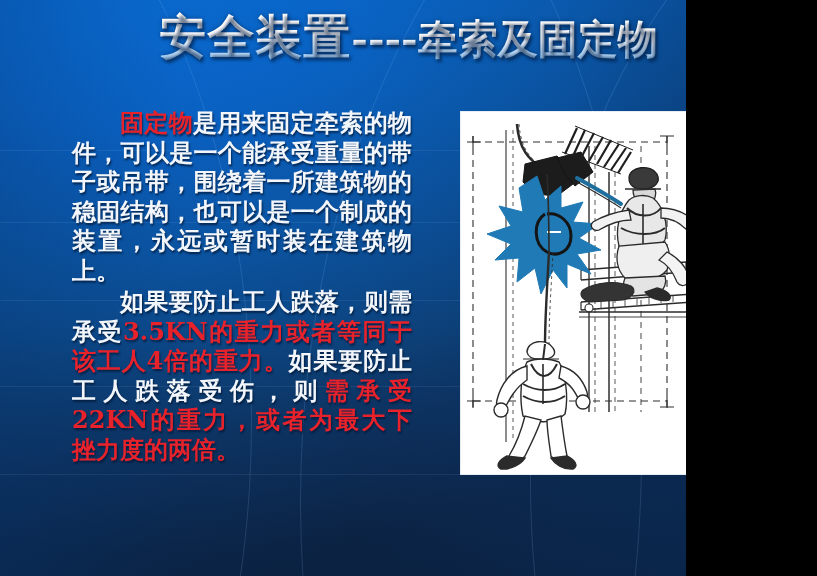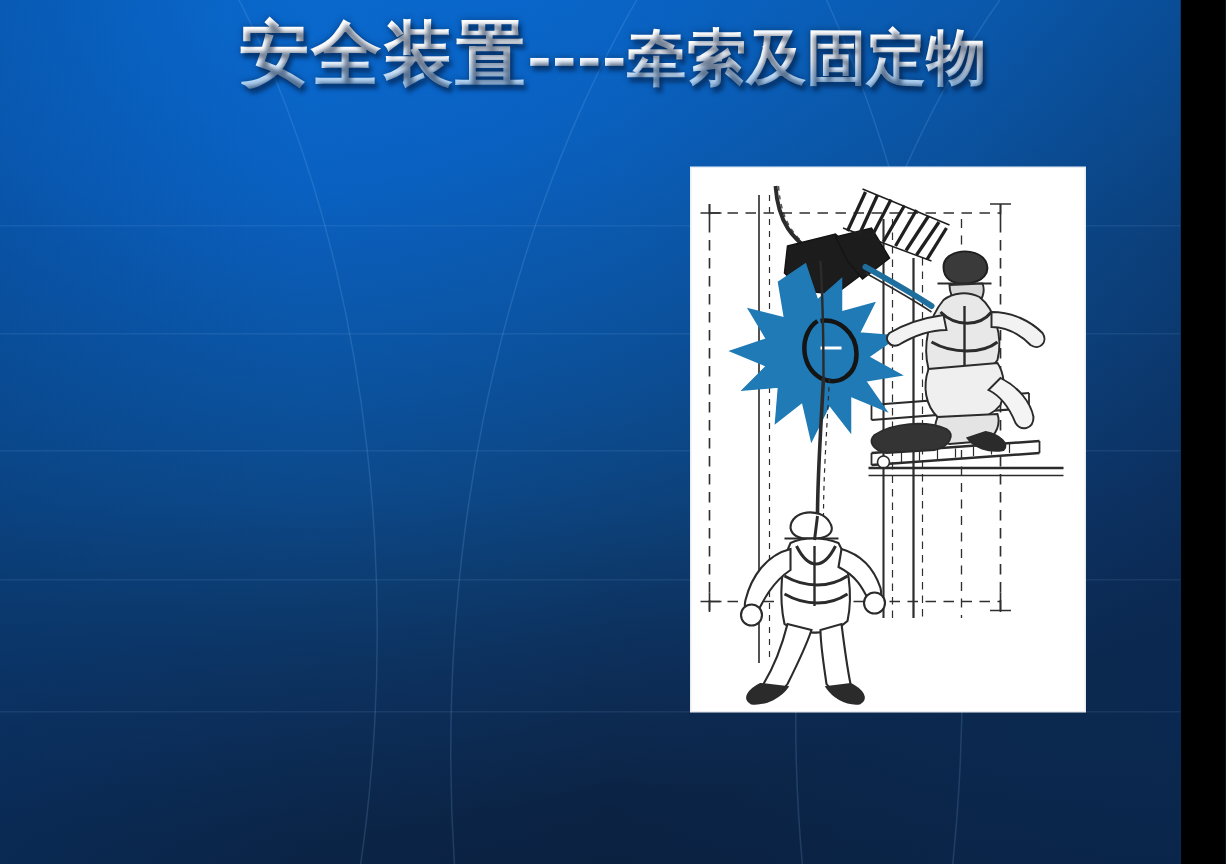--- a/index.html
+++ b/index.html
@@ -6,21 +6,21 @@
     margin: 0;
     padding: 0;
     background: #000;
   }
   body {
     font-family: "Liberation Sans", "DejaVu Sans", sans-serif;
   }
 
   #slide {
     position: relative;
-    width: 787px;
+    width: 686px;
     height: 576px;
     overflow: hidden;
     background: #0b5cb4;
   }
 
   
   .bg-base {
     position: absolute;
     inset: 0;
     background:
@@ -167,20 +167,24 @@
   <div class="bg-arc" style="left:530px; top:-160px; width:800px; height:1280px;"></div>
 
   <div class="title-shadowlayer" aria-hidden="true">
     <span class="title-main">安全装置</span><span class="title-sub">----牵索及固定物</span>
   </div>
 
   <div class="title-wrap top">
     <span class="title-main">安全装置</span><span class="title-sub">----牵索及固定物</span>
   </div>
 
+  <div class="body-text">
+    <p class="para-indent"><span class="hl">固定物</span><span>是用来固定牵索的物件，可以是一个能承受重量的带子或吊带，围绕着一所建筑物的稳固结构，也可以是一个制成的装置，永远或暂时装在建筑物上。</span></p>
+    <p class="para-indent"><span>如果要防止工人跌落，则需承受</span><span class="hl">3.5KN的重力或者等同于该工人4倍的重力。</span><span>如果要防止工人跌落受伤，则</span><span class="hl">需承受22KN的重力，或者为最大下挫力度的两倍。</span></p>
+  </div>
 
   <div class="figure-panel">
     <svg width="262" height="362" viewBox="0 0 262 362" xmlns="http://www.w3.org/2000/svg">
       <rect x="0" y="0" width="262" height="362" fill="#ffffff"></rect>
 
       <g stroke="#2f2f2f" fill="none" stroke-width="1.1">
 
         <path d="M12 30 H206" stroke-dasharray="7 5"></path>
         <path d="M12 289 H206" stroke-dasharray="7 5"></path>
         <path d="M12 24 V296" stroke-dasharray="7 5"></path>

